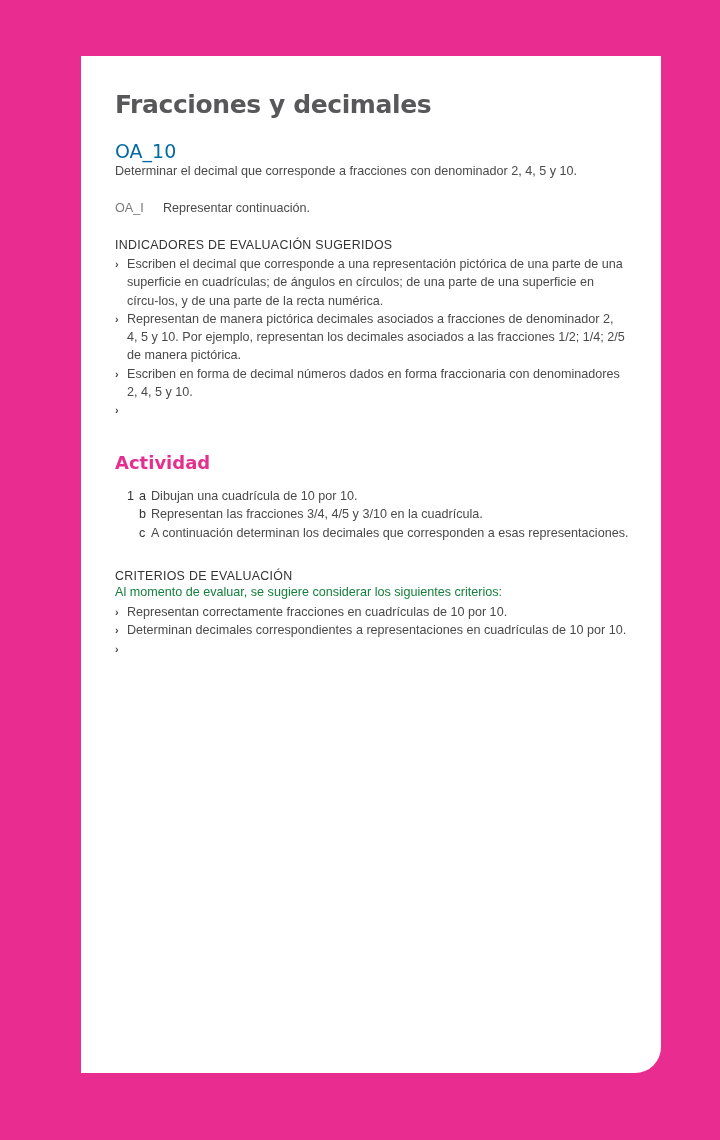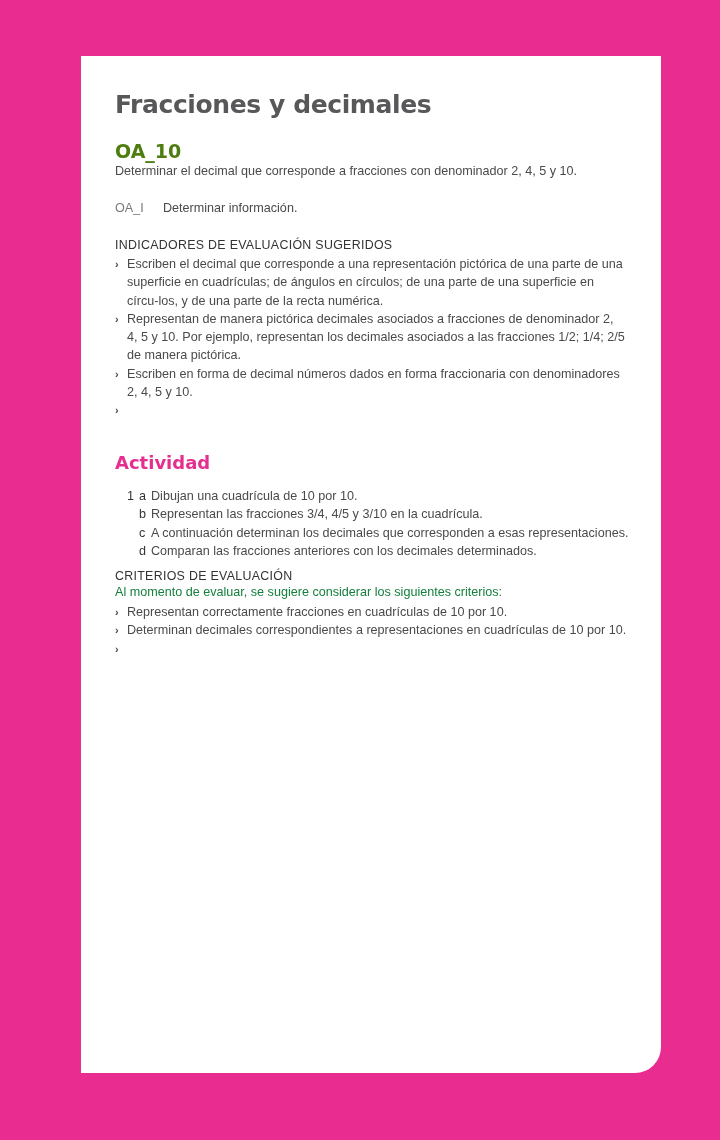--- a/index.html
+++ b/index.html
@@ -40,23 +40,23 @@
       color: #58585a;
       letter-spacing: -0.4px;
       white-space: nowrap;
     }
     .oa-code {
       position: absolute;
       top: 84px;
       left: 0;
       margin: 0;
       font-family: "DejaVu Sans", sans-serif;
-      font-weight: bold;
+      font-weight: normal;
       font-size: 19px;
-      color: #4d7c0f;
+      color: #0369a1;
       white-space: nowrap;
     }
     .oa-desc {
       position: absolute;
       top: 108px;
       left: 0;
       font-size: 12.6px;
       color: #4a4a4a;
       white-space: nowrap;
     }
@@ -155,21 +155,21 @@
 
 <div class="page">
   <div class="content">
 
     <h1 class="title">Fracciones y decimales</h1>
 
     <h2 class="oa-code">OA_10</h2>
     <div class="oa-desc">Determinar el decimal que corresponde a fracciones con denominador 2, 4, 5 y 10.</div>
 
     <div class="oa-skill">
-      <span class="code">OA_I</span><span>Determinar información.</span>
+      <span class="code">OA_I</span><span>Representar continuación.</span>
     </div>
 
     <h3 class="section-heading" style="top:182px;">INDICADORES DE EVALUACIÓN SUGERIDOS</h3>
     <ul class="bullet-list" style="top:199px;">
       <li>
         <span class="chev">›</span>
         <span>Escriben el decimal que corresponde a una representación pictórica de una parte de una superficie en cuadrículas; de ángulos en círculos; de una parte de una superficie en círcu-los, y de una parte de la recta numérica.</span>
       </li>
       <li>
         <span class="chev">›</span>
@@ -187,23 +187,20 @@
     <h2 class="activity-title">Actividad</h2>
     <ol class="activity-list">
       <li>
         <span class="num">1</span><span class="letter">a</span><span>Dibujan una cuadrícula de 10 por 10.</span>
       </li>
       <li>
         <span class="num"></span><span class="letter">b</span><span>Representan las fracciones 3/4, 4/5 y 3/10 en la cuadrícula.</span>
       </li>
       <li>
         <span class="num"></span><span class="letter">c</span><span>A continuación determinan los decimales que corresponden a esas representaciones.</span>
-      </li>
-      <li>
-        <span class="num"></span><span class="letter">d</span><span>Comparan las fracciones anteriores con los decimales determinados.</span>
       </li>
     </ol>
 
     <h3 class="section-heading" style="top:513px;">CRITERIOS DE EVALUACIÓN</h3>
     <div class="criteria-intro">Al momento de evaluar, se sugiere considerar los siguientes criterios:</div>
     <ul class="bullet-list" style="top:547px;">
       <li>
         <span class="chev">›</span>
         <span>Representan correctamente fracciones en cuadrículas de 10 por 10.</span>
       </li>

